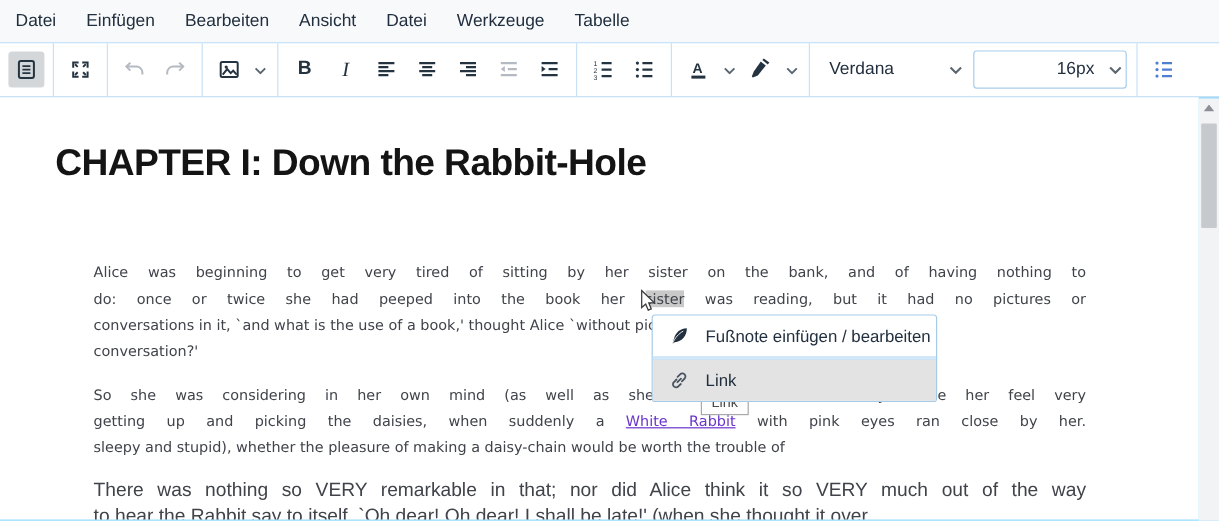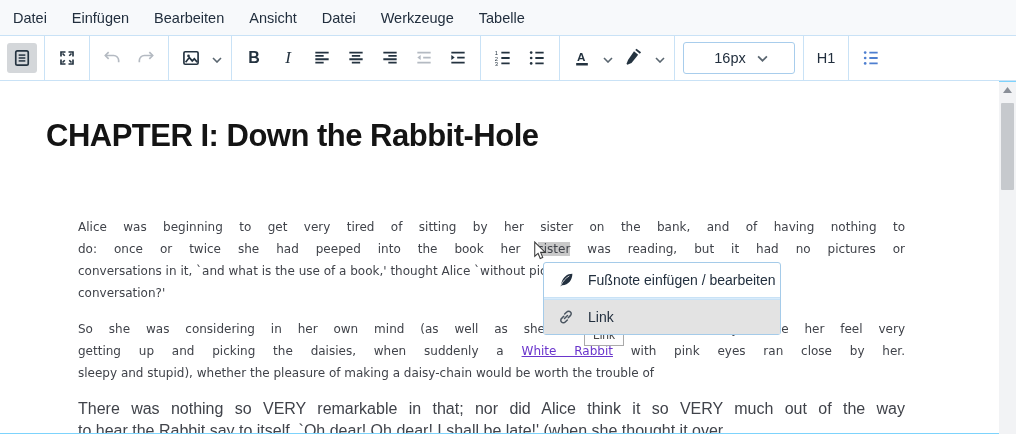--- a/index.html
+++ b/index.html
@@ -30,21 +30,21 @@
     justify-content:center;color:var(--icon);margin:0 2px;}
   .tbtn.active{background:#d4d7da;}
   .tbtn.disabled{color:var(--disabled);}
   .tbtn svg{display:block;}
   .chev{width:18px;height:30px;display:flex;align-items:center;justify-content:center;color:#5a6670;}
   .combo{display:flex;align-items:center;height:32px;margin:0 3px;border-radius:3px;
     font-size:14.5px;color:#222f3e;}
   .combo .cval{padding:0 8px;}
   .combo.boxed{border:1px solid #a8cdec;}
   .combo-font{width:122px;justify-content:space-between;}
-  .combo-size{width:112px;justify-content:center;}
+  .combo-size{width:128px;justify-content:flex-end;}
   .hbtn{font-size:14.5px;color:#222f3e;width:34px;height:30px;display:flex;
     align-items:center;justify-content:center;border-radius:3px;}
   .boldglyph{font-weight:bold;font-size:16px;}
   .italglyph{font-style:italic;font-family:"Liberation Serif",serif;font-size:17px;}
 
   
   .canvas{position:relative;width:999px;height:352px;background:#fff;overflow:hidden;}
   h1.doctitle{font-size:31px;font-weight:bold;color:#141414;letter-spacing:-.5px;
     margin:37px 0 0 46px;font-family:"Liberation Sans",sans-serif;}
   .paras{margin:62px 94px 0 78px;width:827px;color:var(--text);}
@@ -255,33 +255,38 @@
       <div class="chev">
         <span>
           <svg width="10" height="6" viewBox="0 0 10 6" fill="none" stroke="currentColor" stroke-width="1.6">
               <path d="M1 1l4 4 4-4"></path>
             </svg>
         </span>
       </div>
     </div>
 
     <div class="tgroup">
+      <div class="combo combo-font">
+        <span class="cval">Verdana</span>
+        <span class="chev">
+          <svg width="11" height="7" viewBox="0 0 10 6" fill="none" stroke="#5a6670" stroke-width="1.6">
+              <path d="M1 1l4 4 4-4"></path>
+            </svg>
+        </span>
+      </div>
       <div class="combo combo-size boxed">
         <span class="cval">16px</span>
         <span class="chev">
           <svg width="11" height="7" viewBox="0 0 10 6" fill="none" stroke="#5a6670" stroke-width="1.6">
               <path d="M1 1l4 4 4-4"></path>
             </svg>
         </span>
       </div>
     </div>
 
-    <div class="tgroup">
-      <div class="hbtn">H1</div>
-    </div>
 
     <div class="tgroup">
       <div class="tbtn" style="color:var(--accent);">
         <span>
           <svg width="20" height="20" viewBox="0 0 24 24">
               <circle cx="5" cy="5.5" r="1.6" fill="currentColor"></circle>
               <circle cx="5" cy="12" r="1.6" fill="currentColor"></circle>
               <circle cx="5" cy="18.5" r="1.6" fill="currentColor"></circle>
               <path d="M10 5.5h10M10 12h10M10 18.5h10" stroke="currentColor" stroke-width="2.2"></path>
             </svg>

